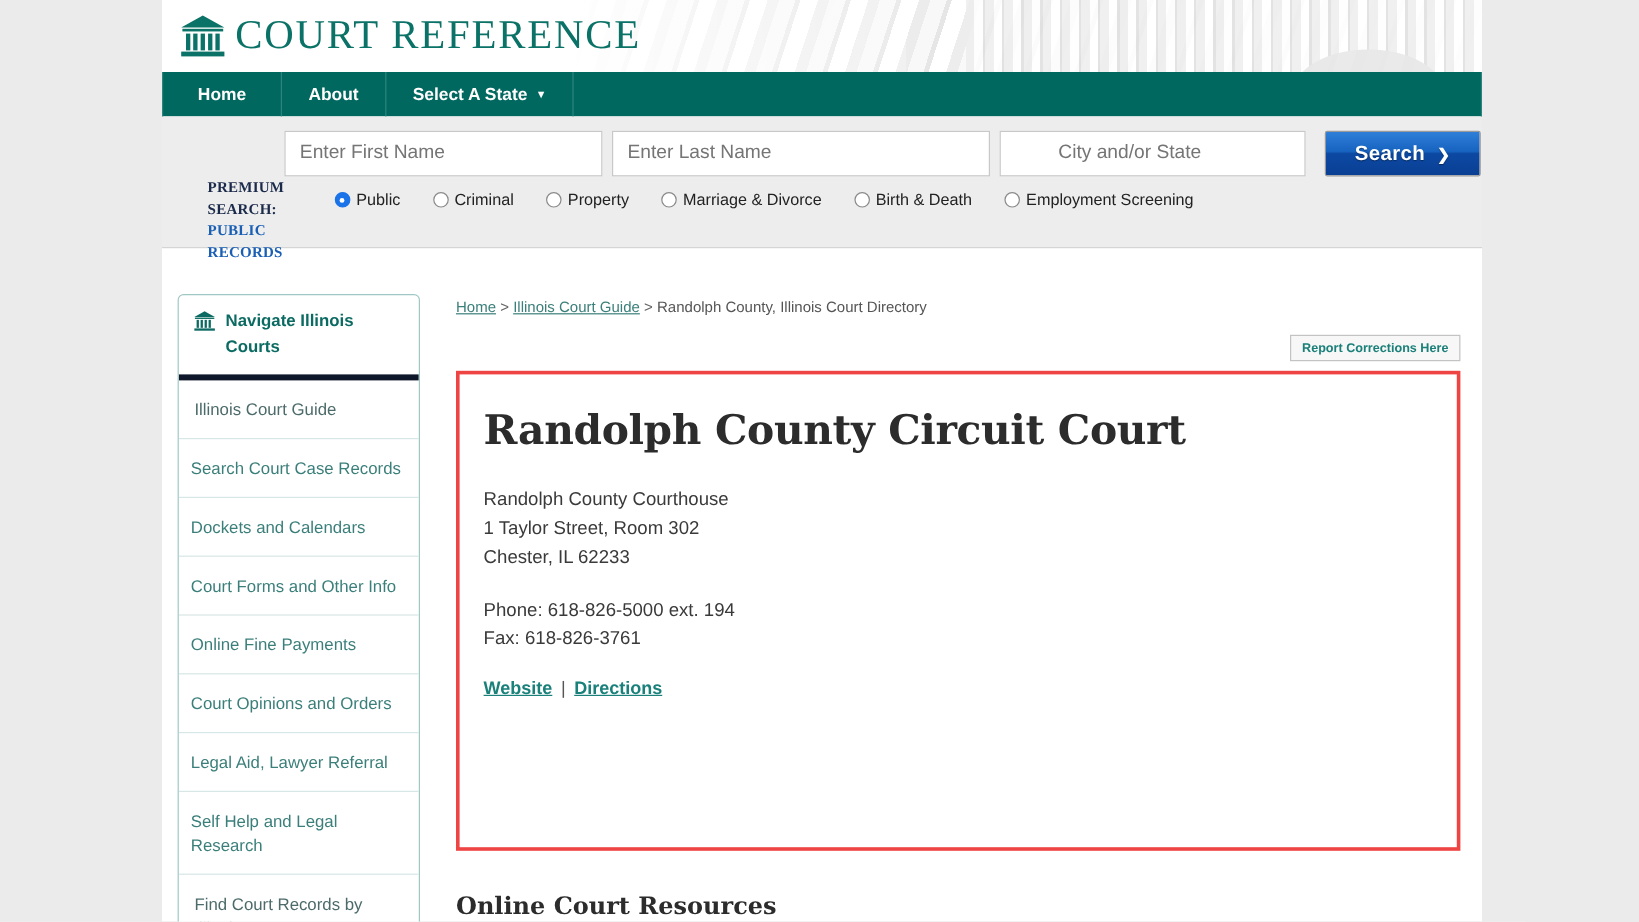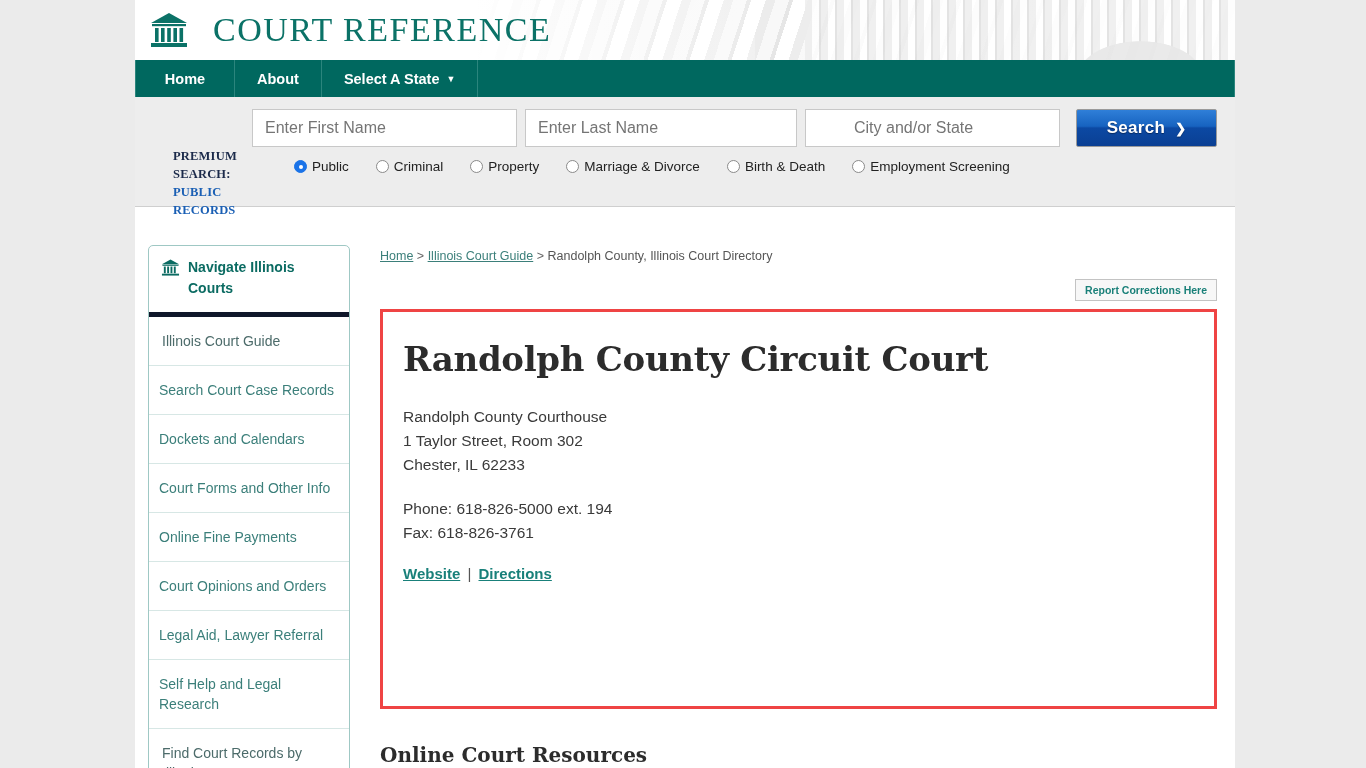--- a/index.html
+++ b/index.html
@@ -56,21 +56,21 @@
     opacity: .85;
   }
   .masthead-fade {
     position: absolute;
     left: 0; top: 0; bottom: 0; width: 620px;
     background: linear-gradient(90deg, #ffffff 0%, #ffffff 55%, rgba(255,255,255,0.25) 100%);
   }
   .brand {
     position: absolute;
     left: 14px; top: 10px;
-    display: flex; align-items: center; gap: 24px;
+    display: flex; align-items: center; gap: 7px;
     z-index: 4;
   }
   .brand-icon { width: 40px; height: 40px; display:block; }
   .brand-text {
     font-family: "Liberation Serif", serif;
     font-size: 34px;
     letter-spacing: 1.5px;
     color: #0b7267;
     white-space: nowrap;
   }
@@ -122,24 +122,24 @@
     height: 38px;
     border: 1px solid #c8c8c8;
     background: #fff;
     font-size: 16px;
     color: #333;
     padding: 0 12px;
     font-family: "Liberation Sans", sans-serif;
     outline: none;
   }
   #first-name-input { width: 265px; }
-  #last-name-input  { width: 272px; }
+  #last-name-input  { width: 315px; }
   #city-state-input { width: 255px; padding-left: 48px; }
   .search-btn {
-    width: 141px; height: 38px;
+    width: 130px; height: 38px;
     margin-left: 8px;
     border: 1px solid #9a9a9a;
     border-radius: 2px;
     background: linear-gradient(180deg, #2f7fd8 0%, #1763c0 45%, #0c49a3 50%, #0a3f93 100%);
     color: #fff;
     font-size: 17px;
     font-weight: bold;
     letter-spacing: .3px;
     cursor: pointer;
     display: flex; align-items: center; justify-content: center; gap: 10px;

